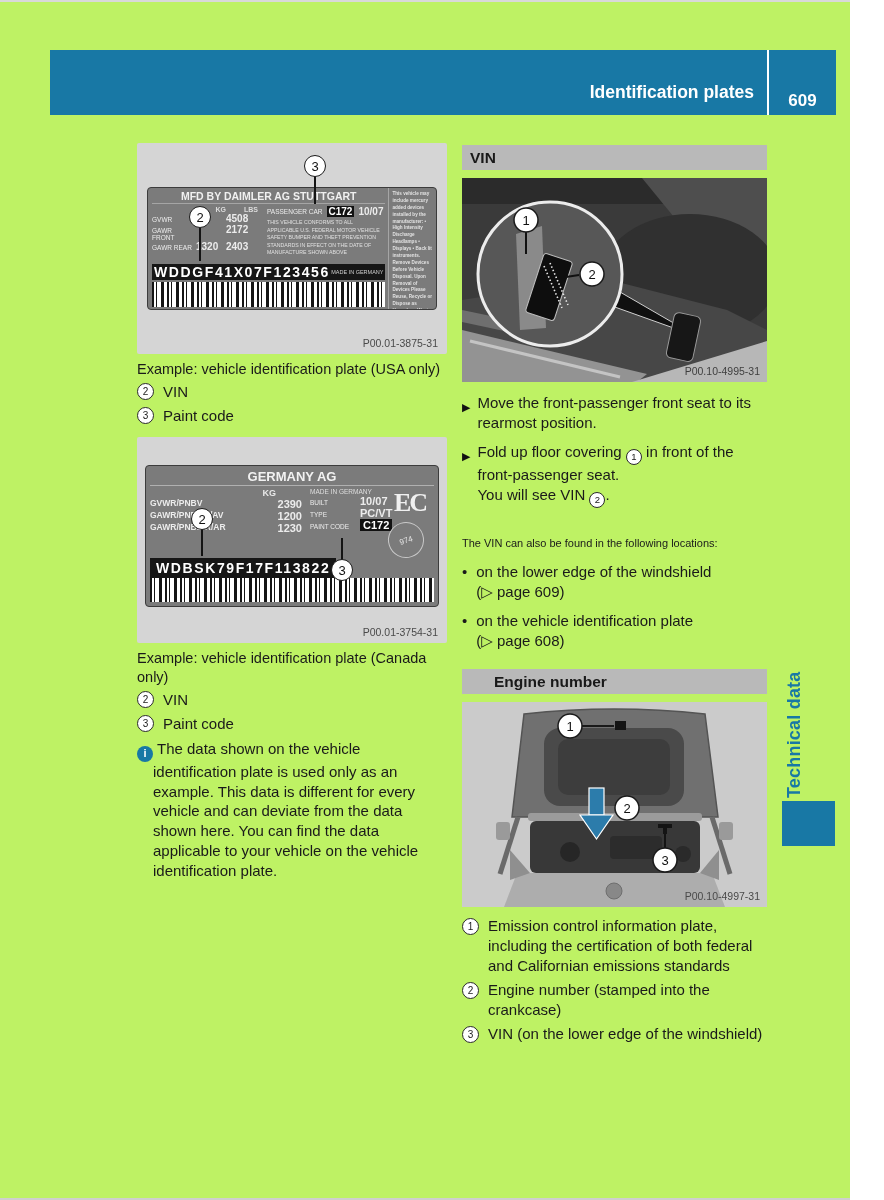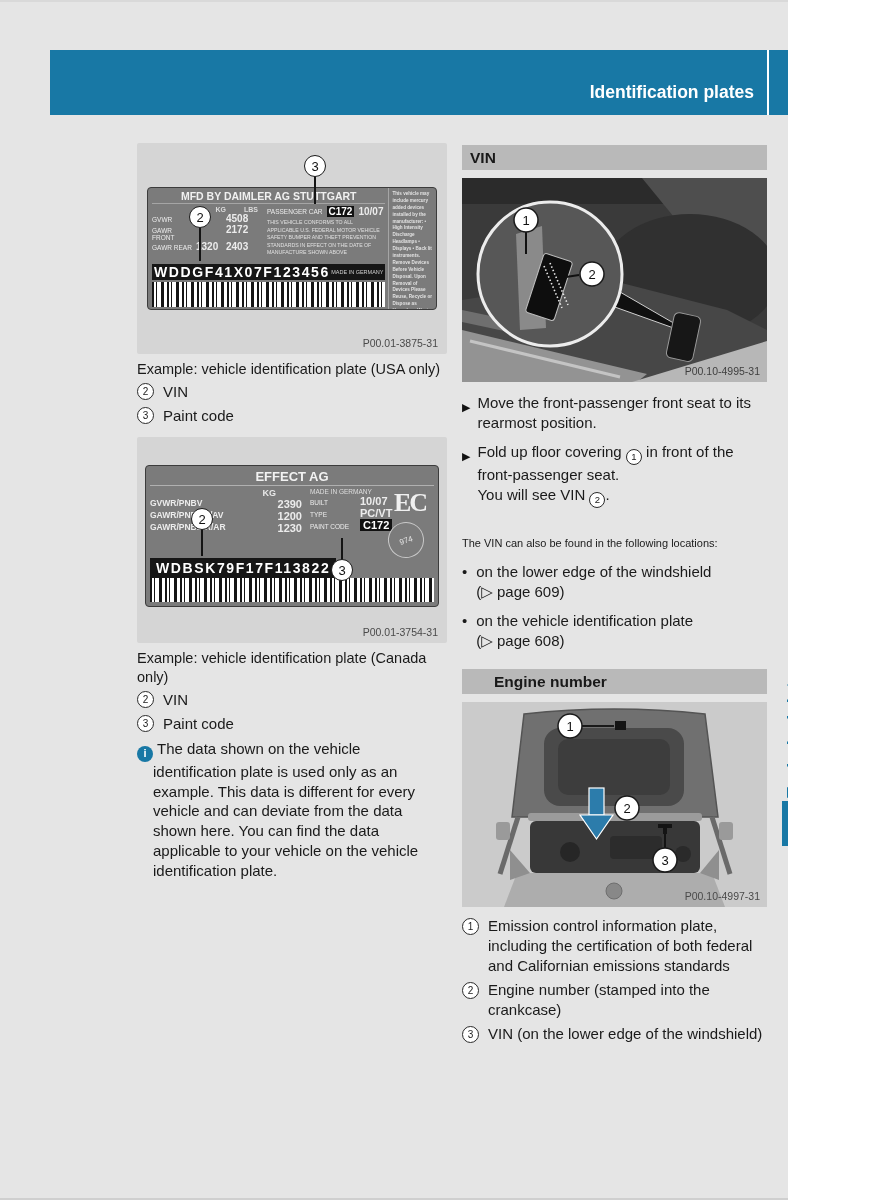--- a/index.html
+++ b/index.html
@@ -1,18 +1,18 @@
 <!DOCTYPE html>
 <html><head>
 <meta charset="utf-8">
 <style>
   * { margin:0; padding:0; box-sizing:border-box; }
   html,body { background:#ffffff; }
   body { font-family:"Liberation Sans", sans-serif; color:#1a1a1a; }
-  .page { position:relative; width:788px; height:1200px; background:#e5e5e5; overflow:hidden;
+  .page { position:relative; width:850px; height:1200px; background:#bef264; overflow:hidden;
           border-top:2px solid #d9d9d9; border-bottom:2px solid #cfcfcf; }
 
   
   .hdr { position:absolute; left:50px; top:48px; width:786px; height:65px;
          background:#1878a5; display:flex; align-items:flex-end; color:#fff; }
   .hdr-title { flex:1; text-align:right; font-weight:bold; font-size:17.5px; padding:0 13px 12px 0; }
   .hdr-num { width:69px; border-left:2px solid #fff; text-align:center; font-weight:bold;
              font-size:17px; padding-bottom:4px; align-self:stretch; display:flex;
              align-items:flex-end; justify-content:center; }
 
@@ -189,21 +189,21 @@
       <span class="cnum">2</span>
       <span>VIN</span>
     </div>
     <div class="key-item">
       <span class="cnum">3</span>
       <span>Paint code</span>
     </div>
 
     <div class="img-frame" style="height:206px;margin-top:10px;">
       <div class="plate can-plate">
-        <div class="can-title">EFFECT AG</div>
+        <div class="can-title">GERMANY AG</div>
         <div class="can-rule"></div>
         <div class="can-body">
           <div class="can-weights">
             <div class="can-kg">KG</div>
             <div class="can-row">
                 <span class="lbl">GVWR/PNBV</span>
                 <span class="val">2390</span>
               </div>
             <div class="can-row">
                 <span class="lbl">GAWR/PNBE F/AV</span>

